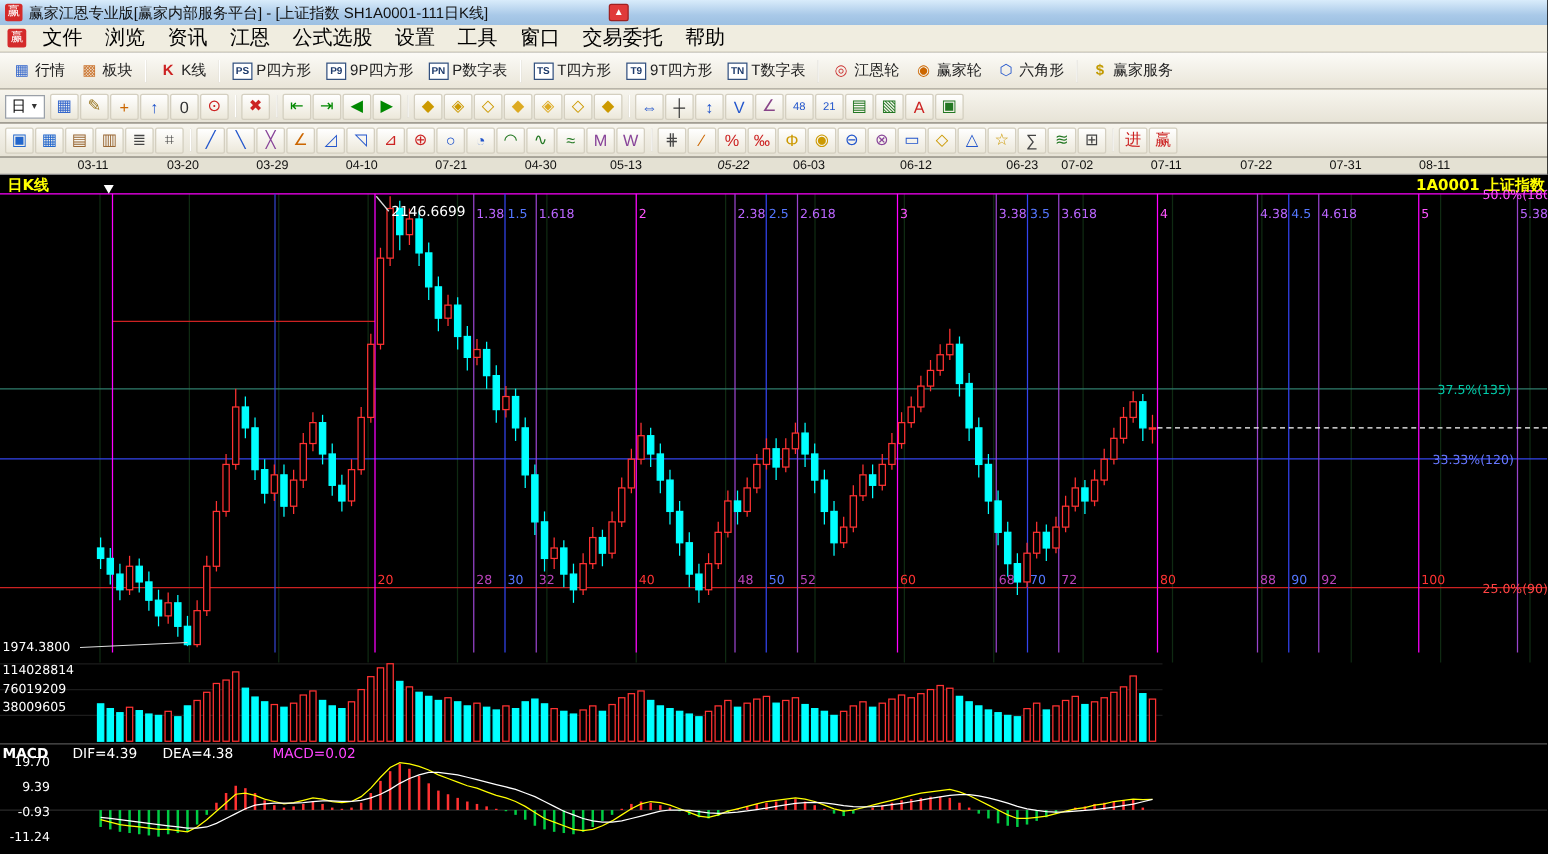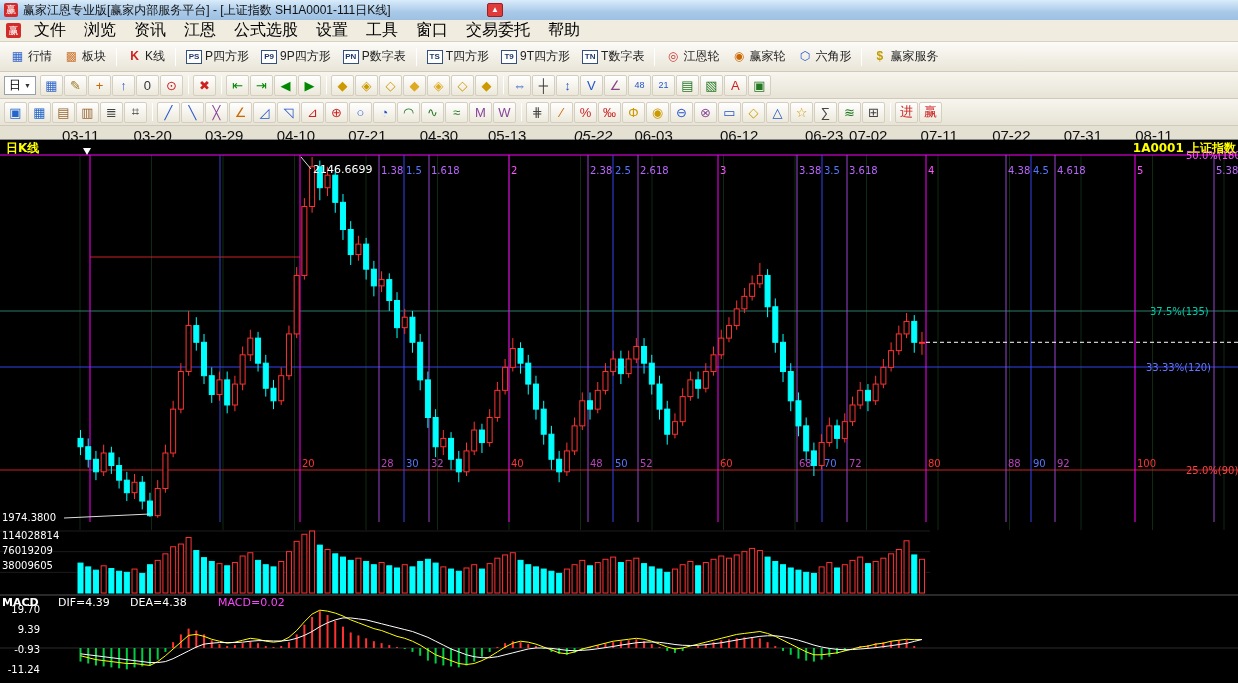--- a/index.html
+++ b/index.html
@@ -34,21 +34,21 @@
   .toolbar2,.toolbar3{height:27px;background:linear-gradient(#f7f5ee,#e7e3d6);border-bottom:1px solid #cfcabb;
             display:flex;align-items:center;padding:0 4px;}
   .tb-btn{width:23px;height:21px;border:1px solid #d4cfc0;background:linear-gradient(#fff,#ece8da);
           border-radius:2px;display:flex;align-items:center;justify-content:center;font-size:13px;margin-right:1px;flex:none;}
   .period-btn{display:flex;align-items:center;gap:3px;height:19px;border:1px solid #9aa0a8;background:#fff;
           font-size:12px;padding:0 4px;margin-right:4px;flex:none;}
   .period-arrow{font-size:7px;color:#333;}
 
   
   .dateaxis{height:14px;background:#e4e1d3;position:relative;border-bottom:1px solid #888;}
-  .date-label{position:absolute;top:1px;font-size:15px;color:#111;white-space:nowrap;}
+  .date-label{position:absolute;top:1px;font-size:10px;color:#111;white-space:nowrap;}
 
   
   .chart{position:relative;width:1238px;height:543px;background:#000;}
   svg text{font-family:"DejaVu Sans","Liberation Sans",sans-serif;}
 </style>
 </head>
 <body>
 
 <div class="window">
   <div class="titlebar">

